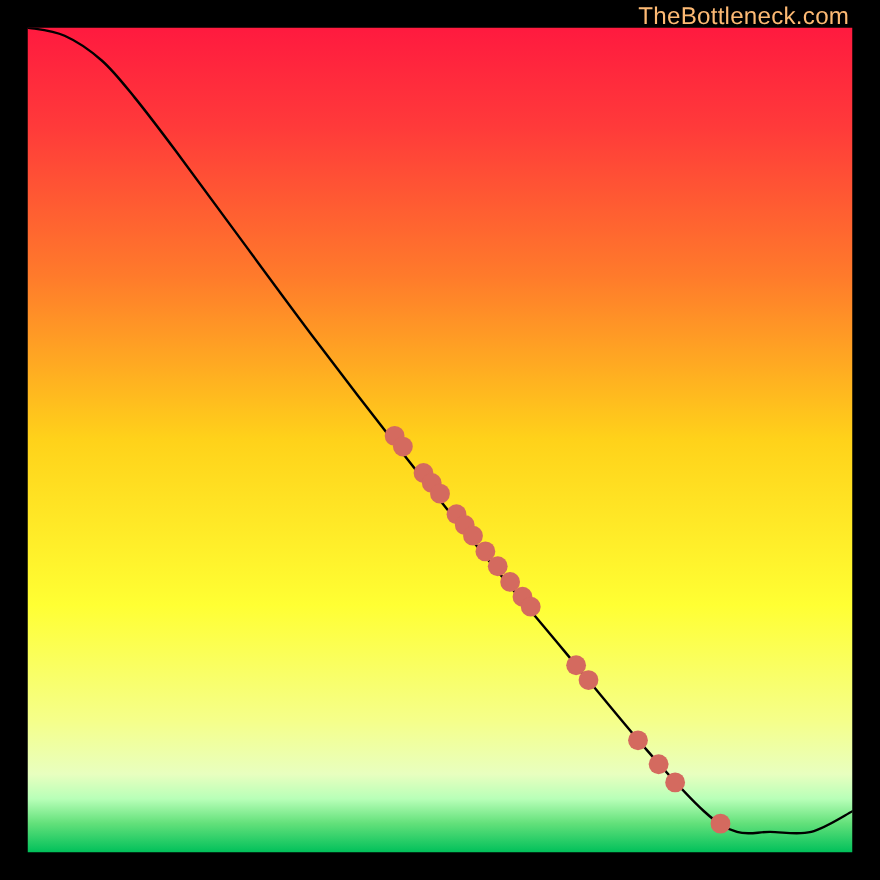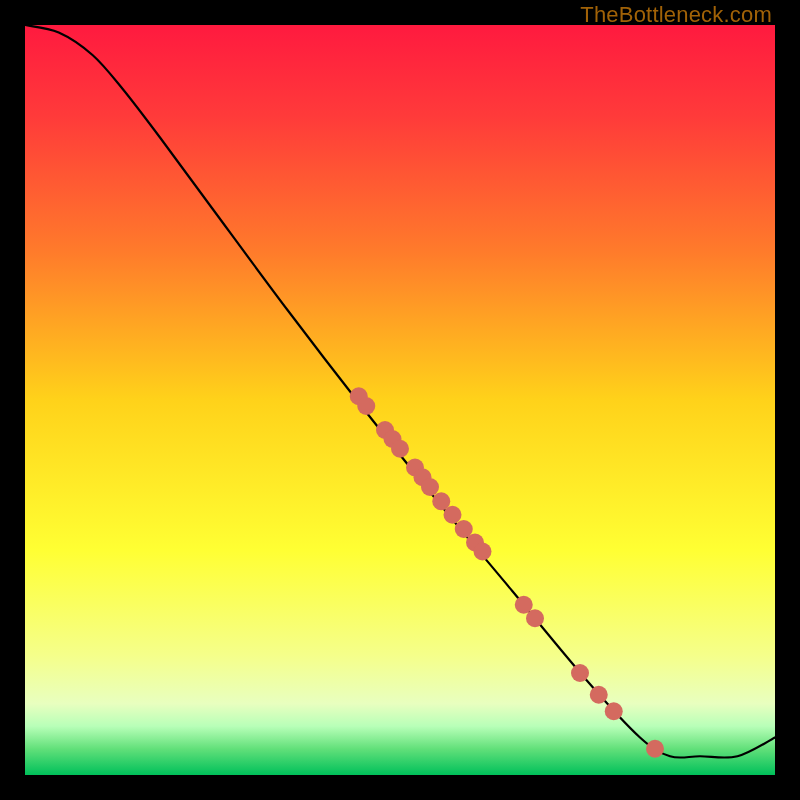--- a/index.html
+++ b/index.html
@@ -23,21 +23,21 @@
     width: 750px;
     height: 750px;
   }
   .watermark {
     position: absolute;
     top: 2px;
     right: 28px;
     font-family: Arial, Helvetica, sans-serif;
     font-size: 22px;
     font-weight: 500;
-    color: #a16207;
+    color: #fdba74;
     letter-spacing: 0.2px;
   }
 </style>
 </head>
 <body>
 
 <div class="frame">
   <div class="watermark">TheBottleneck.com</div>
   <svg class="plot" viewBox="0 0 750 750" preserveAspectRatio="none">
     <defs>

